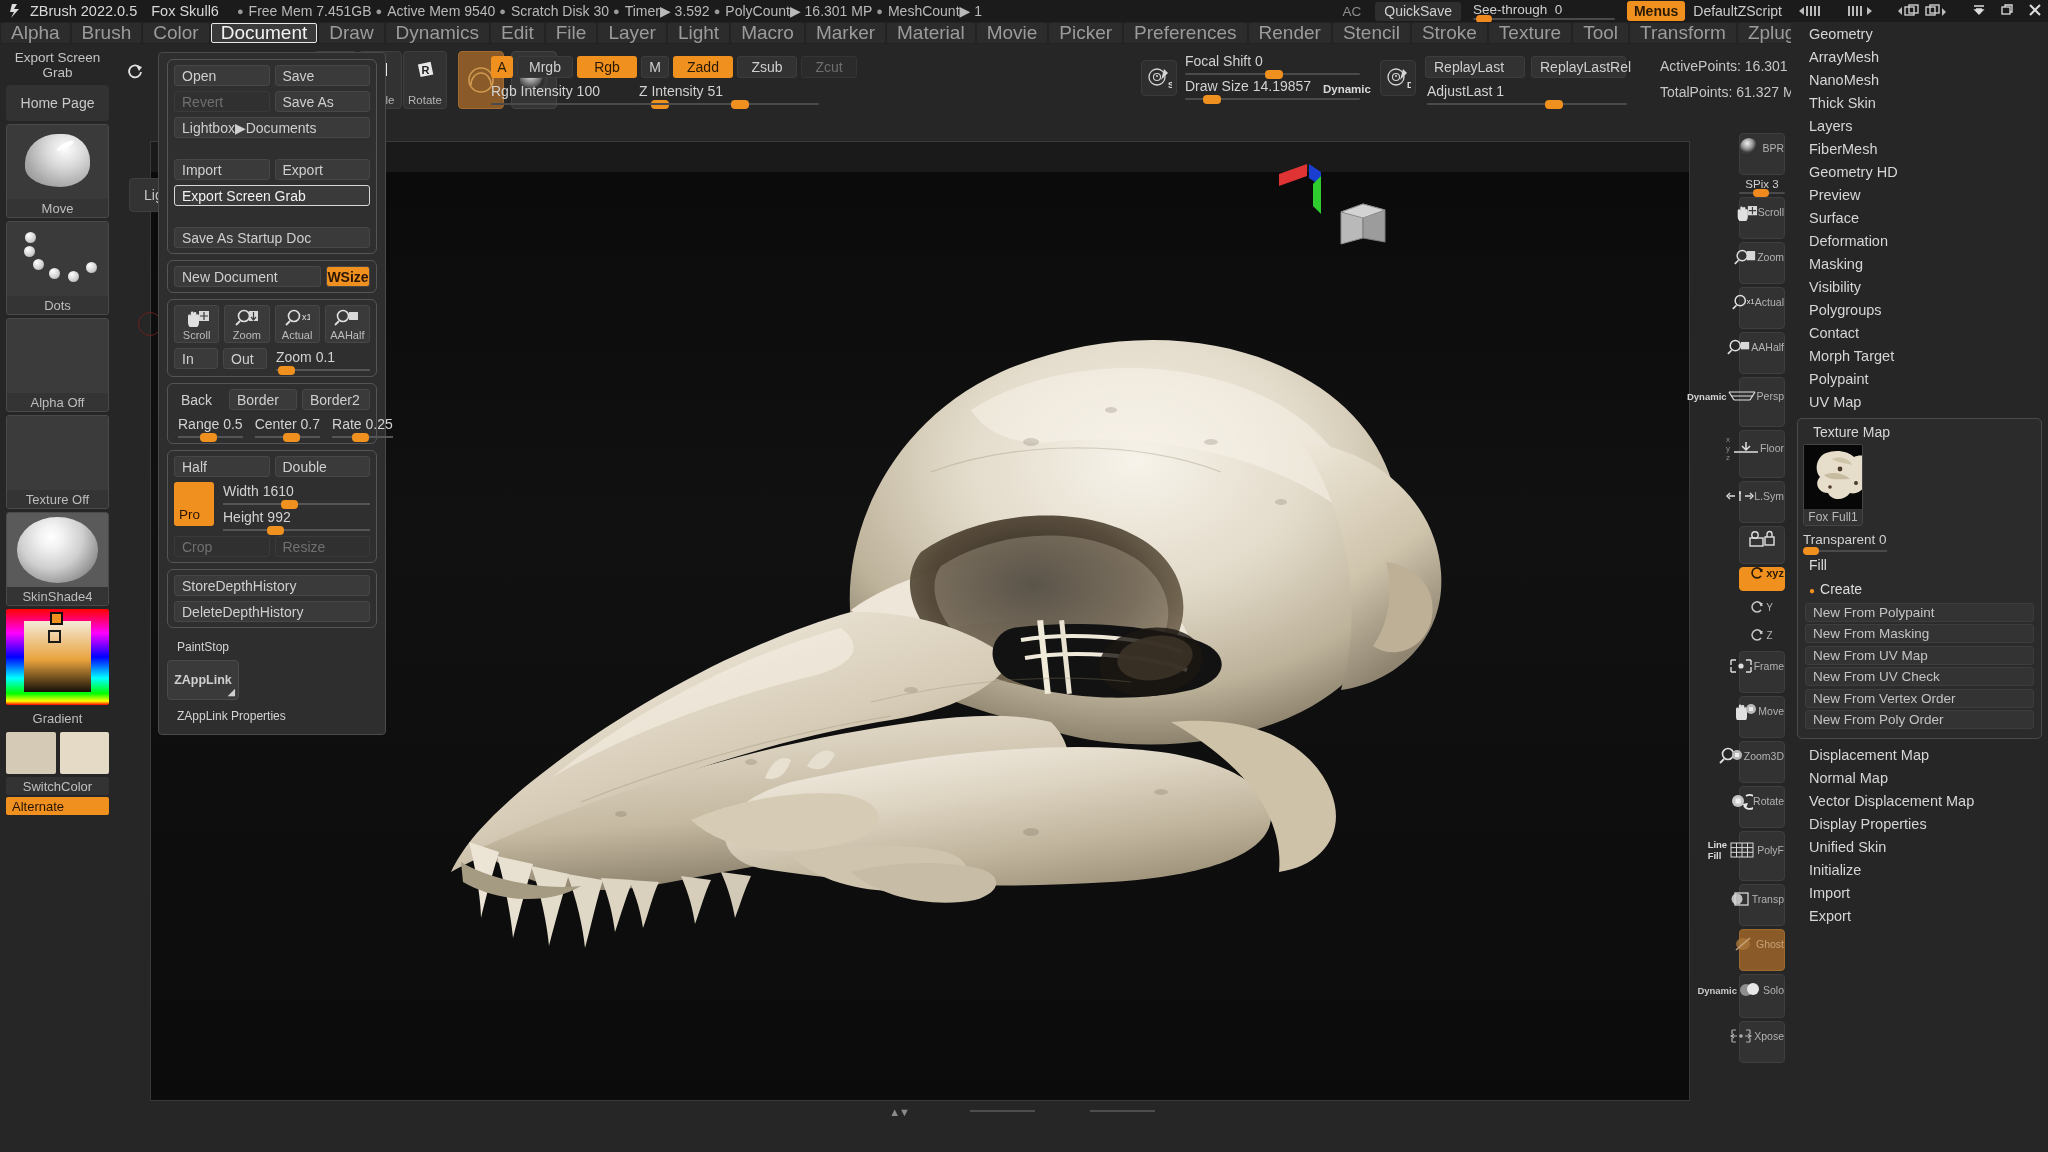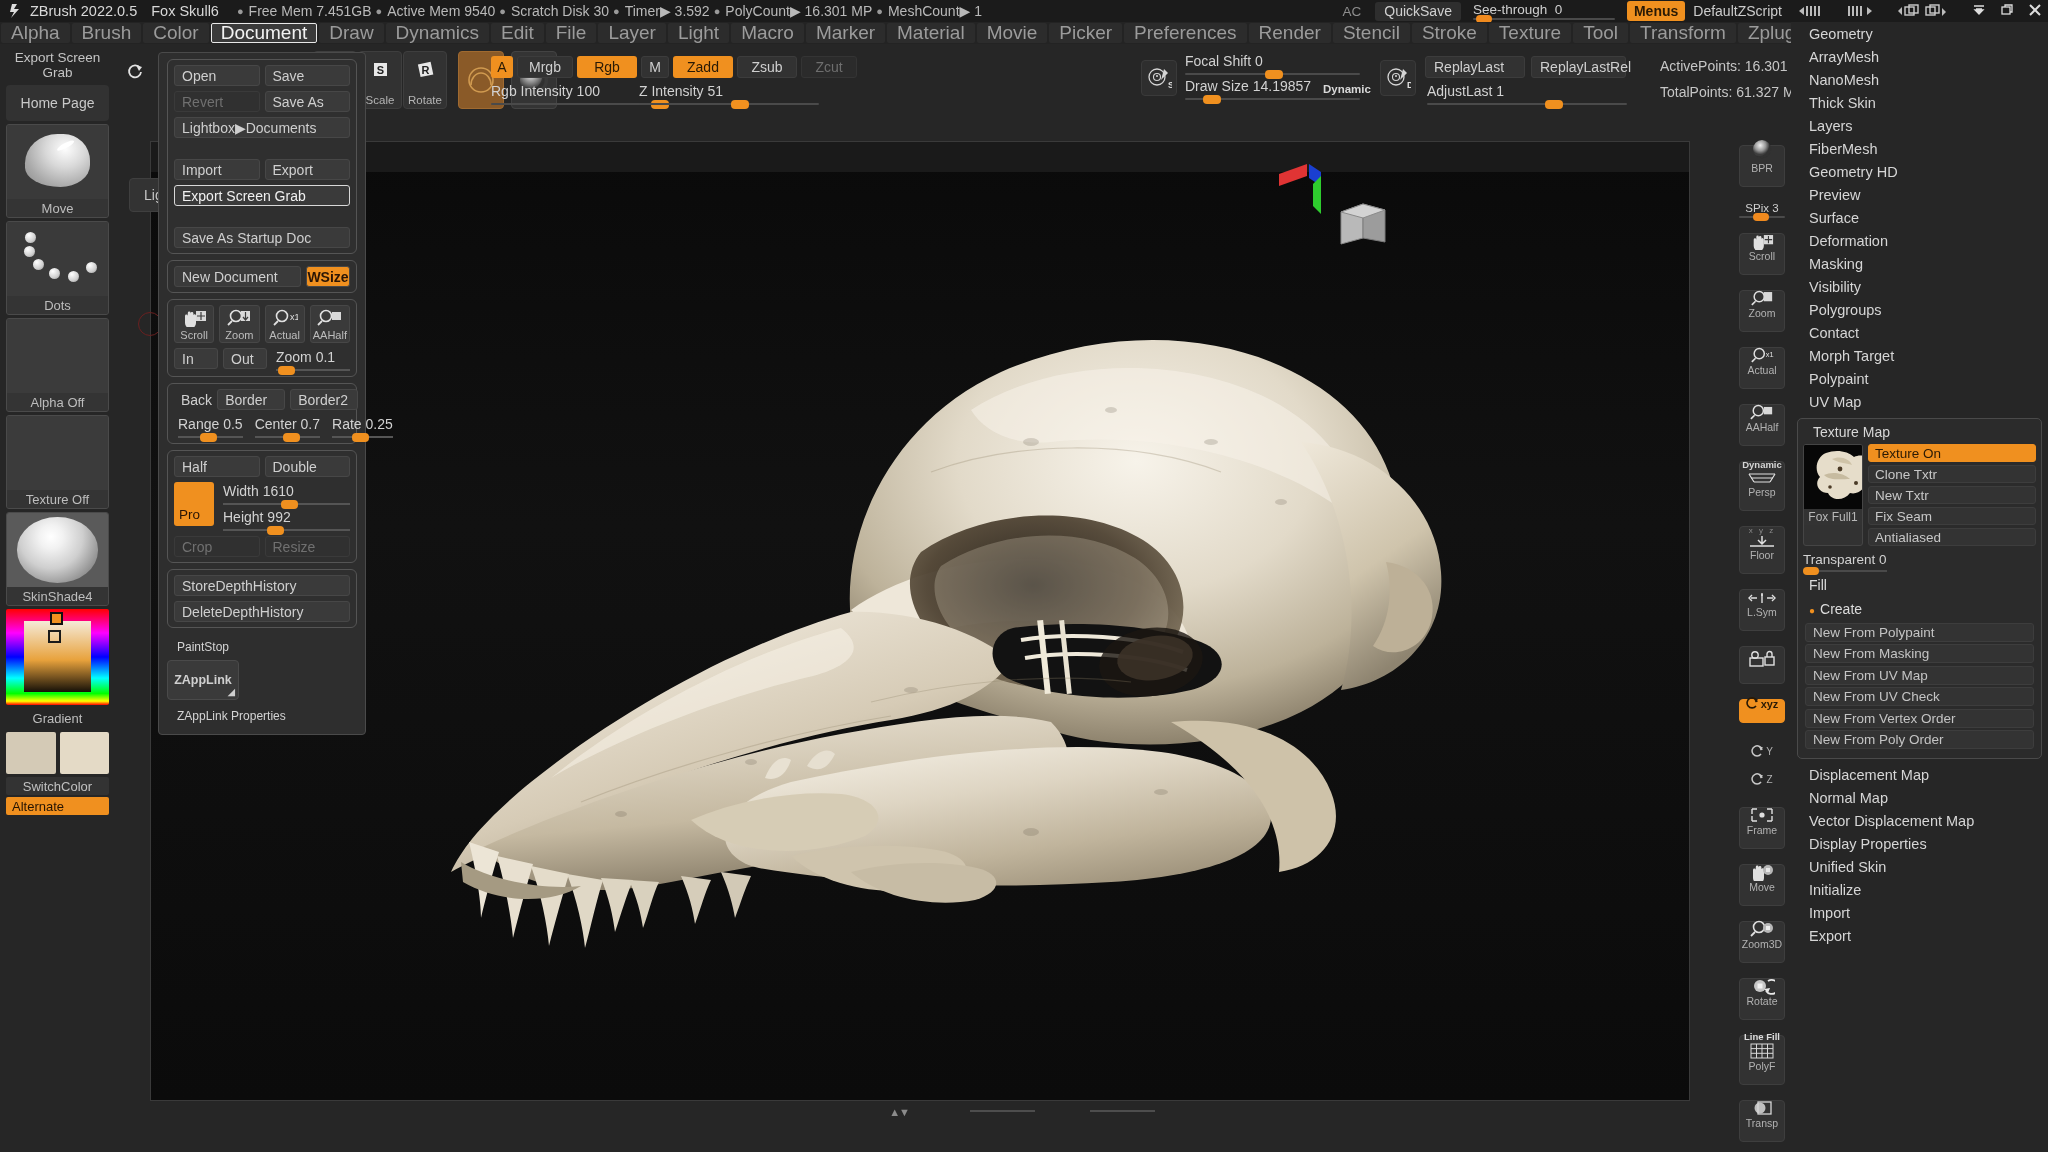--- a/index.html
+++ b/index.html
@@ -138,22 +138,22 @@
   .skullwrap{position:absolute;left:0;top:0;width:100%;height:100%;}
   .canvas-scroll-h{
     position:absolute;left:35px;top:990px;width:1540px;height:10px;
   }
   .sc-line{position:absolute;top:4px;height:2px;background:#4d4d4d;}
   .sc-arrows{position:absolute;left:48%;top:0px;font-size:11px;color:#8b8b8b;letter-spacing:-1px;}
 
   
   .rail{position:absolute;left:1733px;top:130px;width:58px;height:1010px;background:#262626;}
   .rail-tile{
-    position:relative;margin:15px 6px;width:46px;height:42px;background:#323232;border:1px solid #3e3e3e;
-    border-radius:4px;display:flex;flex-direction:column;align-items:center;justify-content:flex-end;
+    position:relative;margin:3px 6px;width:46px;height:42px;background:#323232;border:1px solid #3e3e3e;
+    border-radius:4px;display:flex;align-items:center;justify-content:flex-end;
     font-size:10.5px;color:#b2b2b2;padding-bottom:12px;
   }
   .rail-tile .gly{flex:1;display:flex;align-items:center;justify-content:center;}
   .rail-tile.sel{background:#f0901f;color:#2a1a05;border-color:#f0901f;}
   .rail-tile.ghost{background:#8a5a28;border-color:#9d6a30;color:#c8a376;}
   .rail-plain{
     margin:2px 6px;width:46px;height:26px;display:flex;flex-direction:column;
     align-items:center;justify-content:center;font-size:10.5px;color:#b2b2b2;
   }
   .rail-slider{margin:2px 6px;width:46px;}
@@ -186,21 +186,21 @@
   .rslider .sknob{position:absolute;top:-3px;left:0;width:16px;height:8px;background:#f0901f;border-radius:4px;}
   .rsub{font-size:14px;color:#dcdcdc;padding:5px 0 3px 6px;}
   .rsub .bullet{color:#f0901f;font-size:10px;margin-right:5px;}
   .rbtn-wide{
     margin:2.5px 2px;height:19px;border-radius:3px;font-size:13.5px;display:flex;align-items:center;
     padding-left:7px;background:#333;color:#c4c4c4;border:1px solid #3d3d3d;
   }
 
   
   .dropdown{
-    position:absolute;left:158px;top:52px;width:208px;
+    position:absolute;left:158px;top:52px;width:228px;
     background:#2e2e2e;border:1px solid #4a4a4a;border-radius:4px;z-index:60;
     padding:0 0 8px;
   }
   .dd-refresh{position:absolute;left:-35px;top:8px;width:22px;height:22px;display:flex;align-items:center;justify-content:center;color:#e0e0e0;font-size:16px;}
   .dd-box{
     margin:6px 8px;border:1px solid #555;border-radius:6px;padding:5px 6px;background:#2f2f2f;
   }
   .dd-row{display:flex;gap:5px;margin-bottom:5px;}
   .dd-row:last-child{margin-bottom:0;}
   .dd-btn{
@@ -1125,27 +1125,20 @@
               <path d="M22 8 C32 4, 44 6, 50 12 C58 8, 66 12, 64 20 C70 24, 68 34, 60 36 C62 44, 54 50, 46 48 C40 56, 28 56, 24 48 C14 48, 10 38, 16 32 C10 26, 12 12, 22 8 Z" fill="#e6ddca"></path>
               <path d="M28 14 C36 10, 46 14, 48 20 C42 18, 34 18, 28 14 Z" fill="#cfc3a8"></path>
               <path d="M20 30 C28 26, 40 28, 46 34 C38 34, 26 36, 20 30 Z" fill="#c7bba0"></path>
               <circle cx="36" cy="24" r="2.4" fill="#4a3a26"></circle>
               <circle cx="52" cy="38" r="2" fill="#4a3a26"></circle>
               <circle cx="26" cy="42" r="1.8" fill="#4a3a26"></circle>
             </svg>
           </div>
           <div class="cap">Fox Full1</div>
         </div>
-        <div class="tex-btns">
-          <div class="rbtn on">Texture On</div>
-          <div class="rbtn">Clone Txtr</div>
-          <div class="rbtn">New Txtr</div>
-          <div class="rbtn">Fix Seam</div>
-          <div class="rbtn">Antialiased</div>
-        </div>
       </div>
       <div class="rslider">
         <span class="slabel"><span>Transparent</span> <span>0</span></span>
         <div class="strack">
             <div class="sknob"></div>
           </div>
       </div>
       <div class="rsub">Fill</div>
       <div class="rsub"><span class="bullet">●</span><span>Create</span></div>
       <div id="rp-create">

